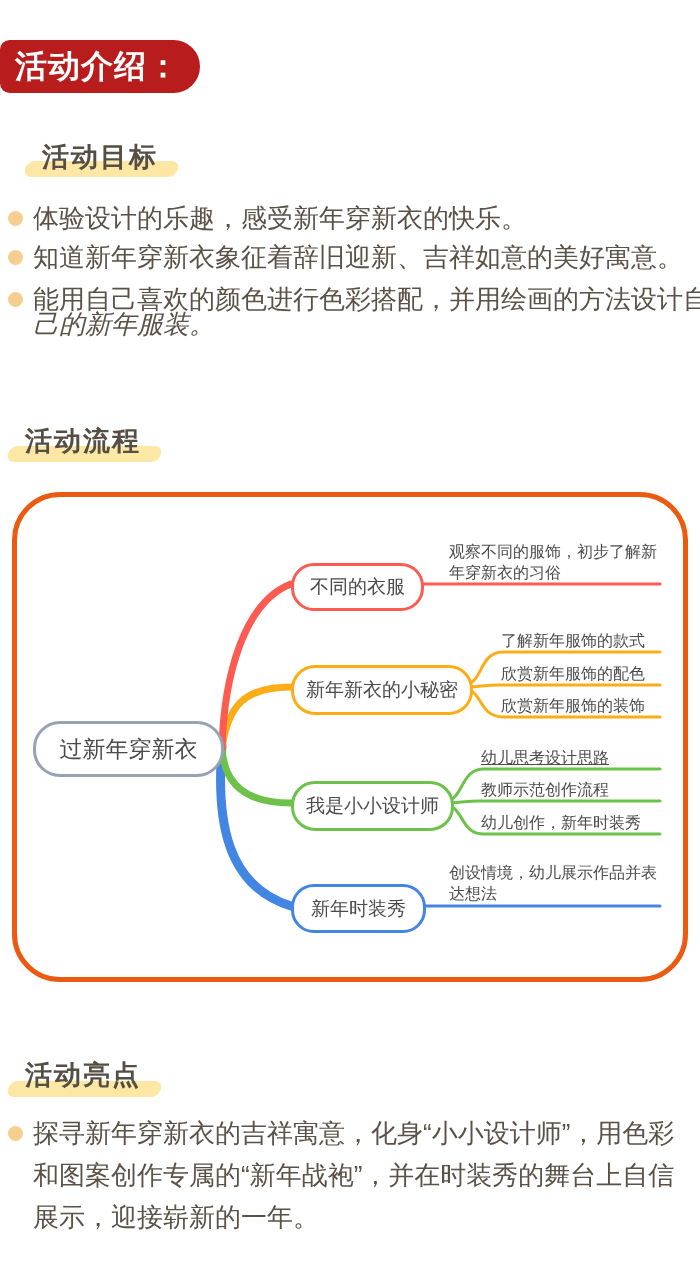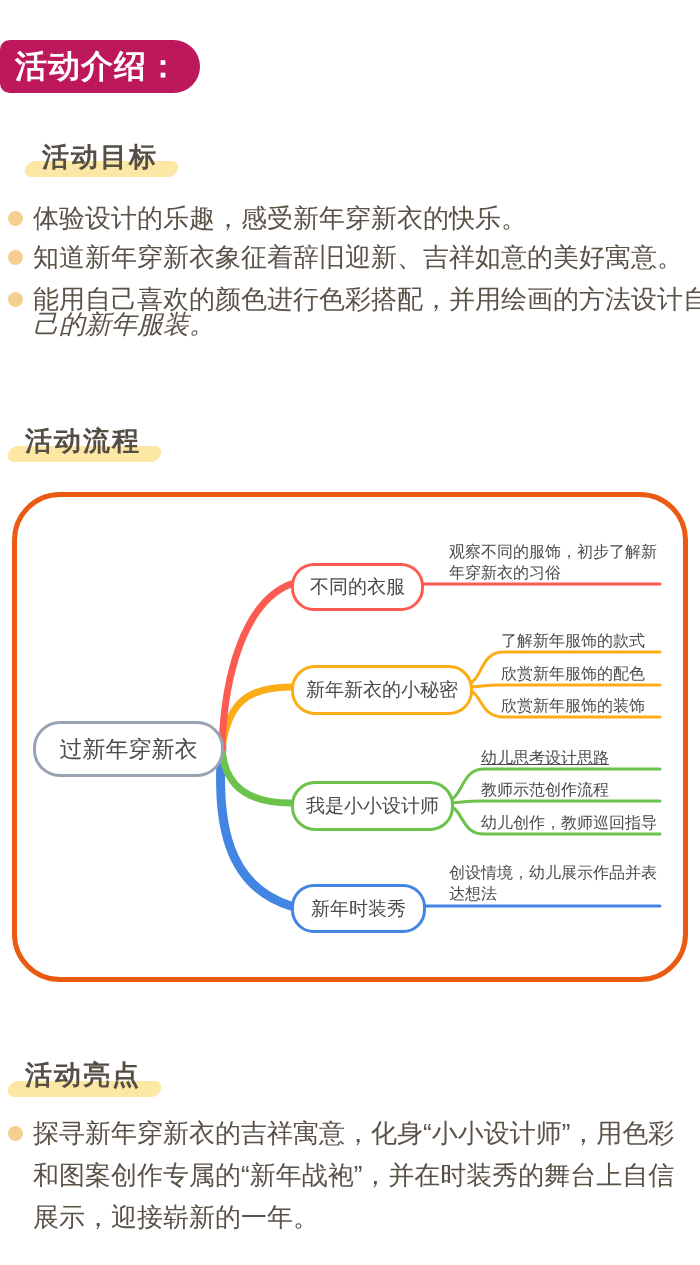--- a/index.html
+++ b/index.html
@@ -6,21 +6,21 @@
   body{
     width:700px;height:1265px;position:relative;overflow:hidden;
     background:#ffffff;
     font-family:"Liberation Sans","DejaVu Sans",sans-serif;
     color:#5A5147;
   }
   .abs{position:absolute;}
   
   .badge{
     left:0;top:40px;width:200px;height:53px;
-    background:#be185d;border-radius:10px 27px 27px 10px;
+    background:#b91c1c;border-radius:10px 27px 27px 10px;
     display:flex;align-items:center;z-index:2;
   }
   .badge span{
     color:#ffffff;font-size:32px;font-weight:700;
     padding-left:15px;letter-spacing:1px;white-space:nowrap;
   }
   
   .sec-head{z-index:2;}
   .sec-head .hl{
     position:absolute;height:16px;background:#FCE8A4;border-radius:8px;
@@ -132,21 +132,21 @@
   <div>观察不同的服饰，初步了解新</div>
   <div>年穿新衣的习俗</div>
 </div>
 
 <div class="leaf" style="left:501px;top:630px;">了解新年服饰的款式</div>
 <div class="leaf" style="left:501px;top:663px;">欣赏新年服饰的配色</div>
 <div class="leaf" style="left:501px;top:695px;">欣赏新年服饰的装饰</div>
 
 <div class="leaf" style="left:481px;top:747px;text-decoration:underline;">幼儿思考设计思路</div>
 <div class="leaf" style="left:481px;top:779px;">教师示范创作流程</div>
-<div class="leaf" style="left:481px;top:812px;">幼儿创作，教师巡回指导</div>
+<div class="leaf" style="left:481px;top:812px;">幼儿创作，新年时装秀</div>
 
 <div class="leaf" style="left:449px;top:862px;">
   <div>创设情境，幼儿展示作品并表</div>
   <div>达想法</div>
 </div>
 
 <div class="abs sec-head" style="left:25px;top:1057px;">
   <div class="hl" style="left:-17px;top:24px;width:153px;"></div>
   <div class="txt">活动亮点</div>
 </div>

